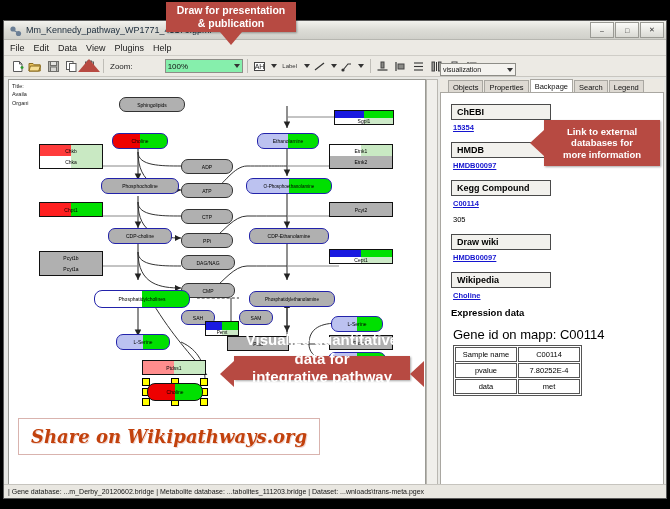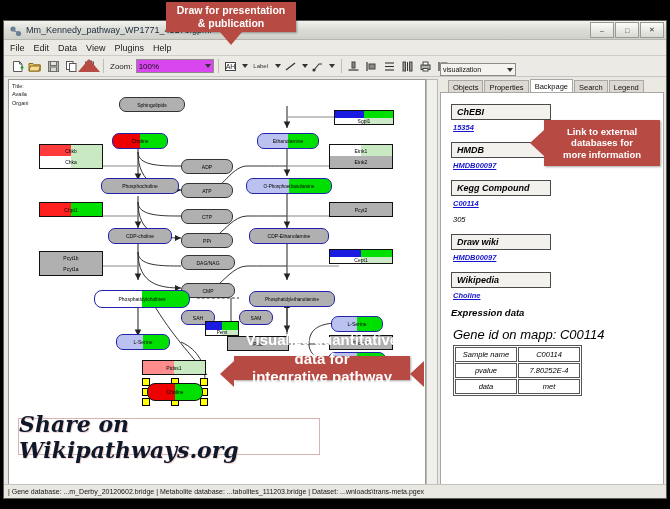--- a/index.html
+++ b/index.html
@@ -23,22 +23,22 @@
   .menubar{position:absolute;left:0;top:19px;width:100%;height:16px;background:#eceae4;
       border-bottom:1px solid #cfcdc7;display:flex;align-items:center;padding-left:6px;box-sizing:border-box;gap:9px;}
   .menubar span{font-size:9px;color:#1d1d1d;}
 
   
   .toolbar{position:absolute;left:0;top:35px;width:100%;height:21px;background:#eceae4;
       border-bottom:1px solid #c8c6c0;display:flex;align-items:center;padding-left:5px;box-sizing:border-box;}
   .tbtn{width:16px;height:16px;margin-right:2px;display:flex;align-items:center;justify-content:center;}
   .tsep{width:1px;height:14px;background:#bfbdb7;margin:0 4px;}
   .zlab{font-size:8px;color:#222;margin:0 3px 0 2px;}
-  .zcombo{width:78px;height:14px;border:1px solid #8d8d87;background:#d946ef;display:flex;align-items:center;
-     justify-content:space-between;padding:0 2px;box-sizing:border-box;}
+  .zcombo{width:78px;height:14px;border:1px solid #8d8d87;background:#86efac;display:flex;align-items:center;
+     justify-content:space-between;padding:0 2px;box-sizing:border-box;margin-left:29px;}
   .zcombo span{font-size:8px;color:#111;}
   .cbarrow{width:0;height:0;border-left:3px solid transparent;border-right:3px solid transparent;border-top:4px solid #333;}
   .tdrop{width:9px;height:16px;display:flex;align-items:center;justify-content:center;}
 
   
   .canvas{position:absolute;left:4px;top:58px;width:418px;height:406px;background:#fff;
      border:1px solid #9a9a94;box-sizing:border-box;overflow:hidden;}
   .hscroll{position:absolute;left:4px;top:464px;width:418px;height:12px;background:#f0efeb;
      border:1px solid #b9b7b1;box-sizing:border-box;display:flex;align-items:center;justify-content:space-between;}
   .hscroll .ar{font-size:7px;color:#555;padding:0 2px;}
@@ -51,21 +51,21 @@
   
   .sidepanel{position:absolute;left:436px;top:58px;width:224px;height:418px;background:#ece9e2;}
   .viscombo{position:absolute;left:0;top:-16px;width:76px;height:13px;border:1px solid #8d8d87;
      background:#f4f3ef;display:flex;align-items:center;justify-content:space-between;padding:0 2px;box-sizing:border-box;}
   .viscombo span{font-size:7px;color:#111;}
   .tabs{position:absolute;left:0;top:0;width:100%;height:14px;display:flex;align-items:flex-end;padding-left:8px;}
   .tab{height:12px;padding:0 4px;font-size:7.5px;color:#111;border:1px solid #a9a7a1;border-bottom:none;
      background:#ddd9d2;display:flex;align-items:center;margin-right:1px;}
   .tab.active{background:#fff;height:13px;}
   .panelbody{position:absolute;left:0;top:13px;width:100%;height:405px;background:#fff;
-     border:1px solid #a9a7a1;box-sizing:border-box;padding:8px 12px 0 10px;overflow:hidden;font-style:italic;}
+     border:1px solid #a9a7a1;box-sizing:border-box;padding:8px 12px 0 10px;overflow:hidden;}
   .dbhead{display:inline-block;min-width:88px;border:1px solid #4a4a4a;background:#f2f1ed;
      font-size:9px;font-weight:bold;color:#000;padding:2px 5px;margin-bottom:3px;}
   .dblink{font-size:7.5px;color:#1414cf;text-decoration:underline;display:block;margin:0 0 7px 2px;font-weight:bold;}
   .dbtext{font-size:7.5px;color:#000;display:block;margin:0 0 7px 2px;}
   .exphead{font-size:9.5px;font-weight:bold;color:#000;margin:4px 0 9px 0;}
   .geneid{font-size:13px;color:#000;margin:0 0 3px 2px;}
   table.exp{border-collapse:separate;border-spacing:1px;margin-left:2px;border:1px solid #555;background:#fff;}
   table.exp td{border:1px solid #555;font-size:7.5px;color:#000;text-align:center;padding:2px 4px;min-width:52px;}
 
   
@@ -79,21 +79,21 @@
      box-shadow:1px 1px 2px rgba(0,0,0,.35);}
   .arrowdown{position:absolute;width:0;height:0;border-left:11px solid transparent;border-right:11px solid transparent;
      border-top:13px solid #b74a42;z-index:40;}
   .arrowup{position:absolute;width:0;height:0;border-left:11px solid transparent;border-right:11px solid transparent;
      border-bottom:13px solid #b74a42;z-index:40;}
   .arrowleft{position:absolute;width:0;height:0;border-top:13px solid transparent;border-bottom:13px solid transparent;
      border-right:14px solid #b74a42;z-index:40;}
 
   .sharebox{position:absolute;left:18px;top:418px;width:300px;height:35px;background:#fff;
      border:1px solid #d9b3ae;display:flex;align-items:center;justify-content:center;z-index:45;}
-  .sharetxt{font-family:"DejaVu Serif",serif;font-style:italic;font-weight:bold;font-size:22px;color:#0f172a;
+  .sharetxt{font-family:"DejaVu Serif",serif;font-style:italic;font-weight:bold;font-size:18px;color:#c2410c;
      text-shadow:1px 1px 0 #f0d6d2;}
 
   
   text{font-family:"Liberation Sans",sans-serif;}
 </style>
 </head>
 <body>
 
 <div id="root">
   <div class="win">

